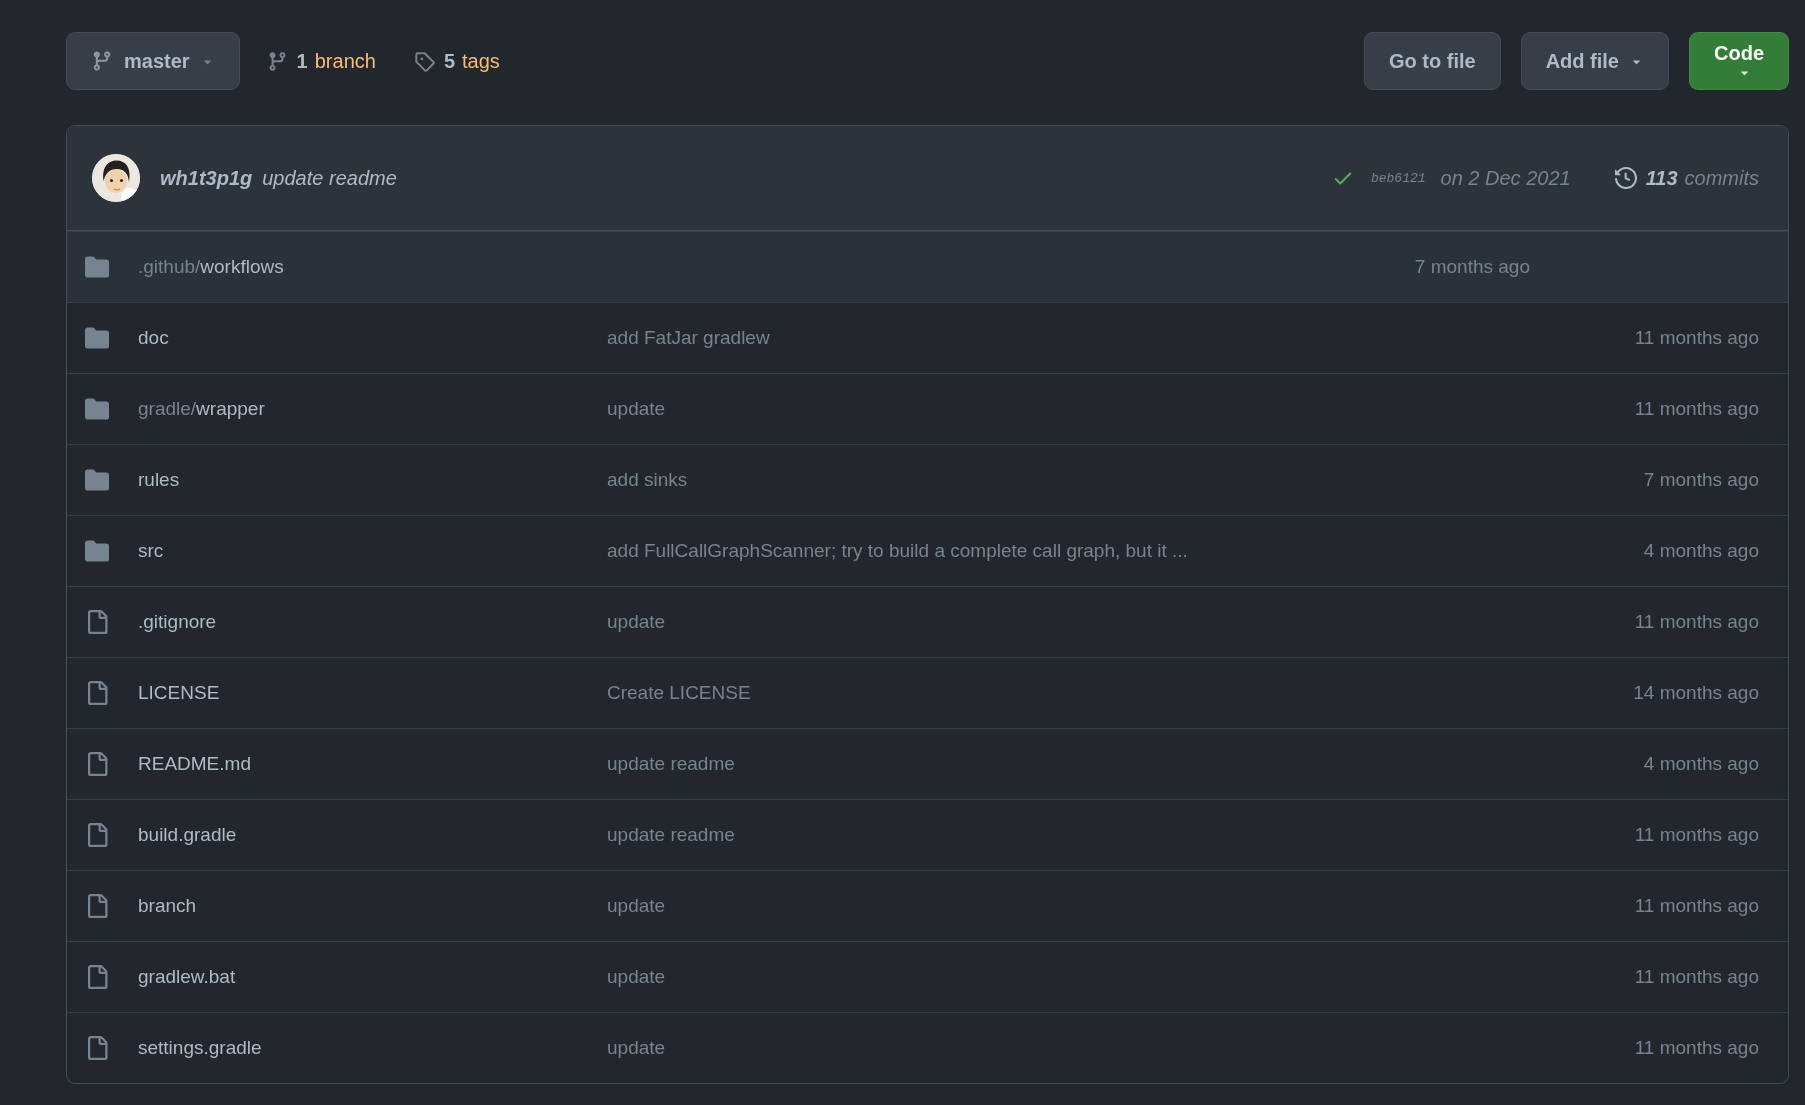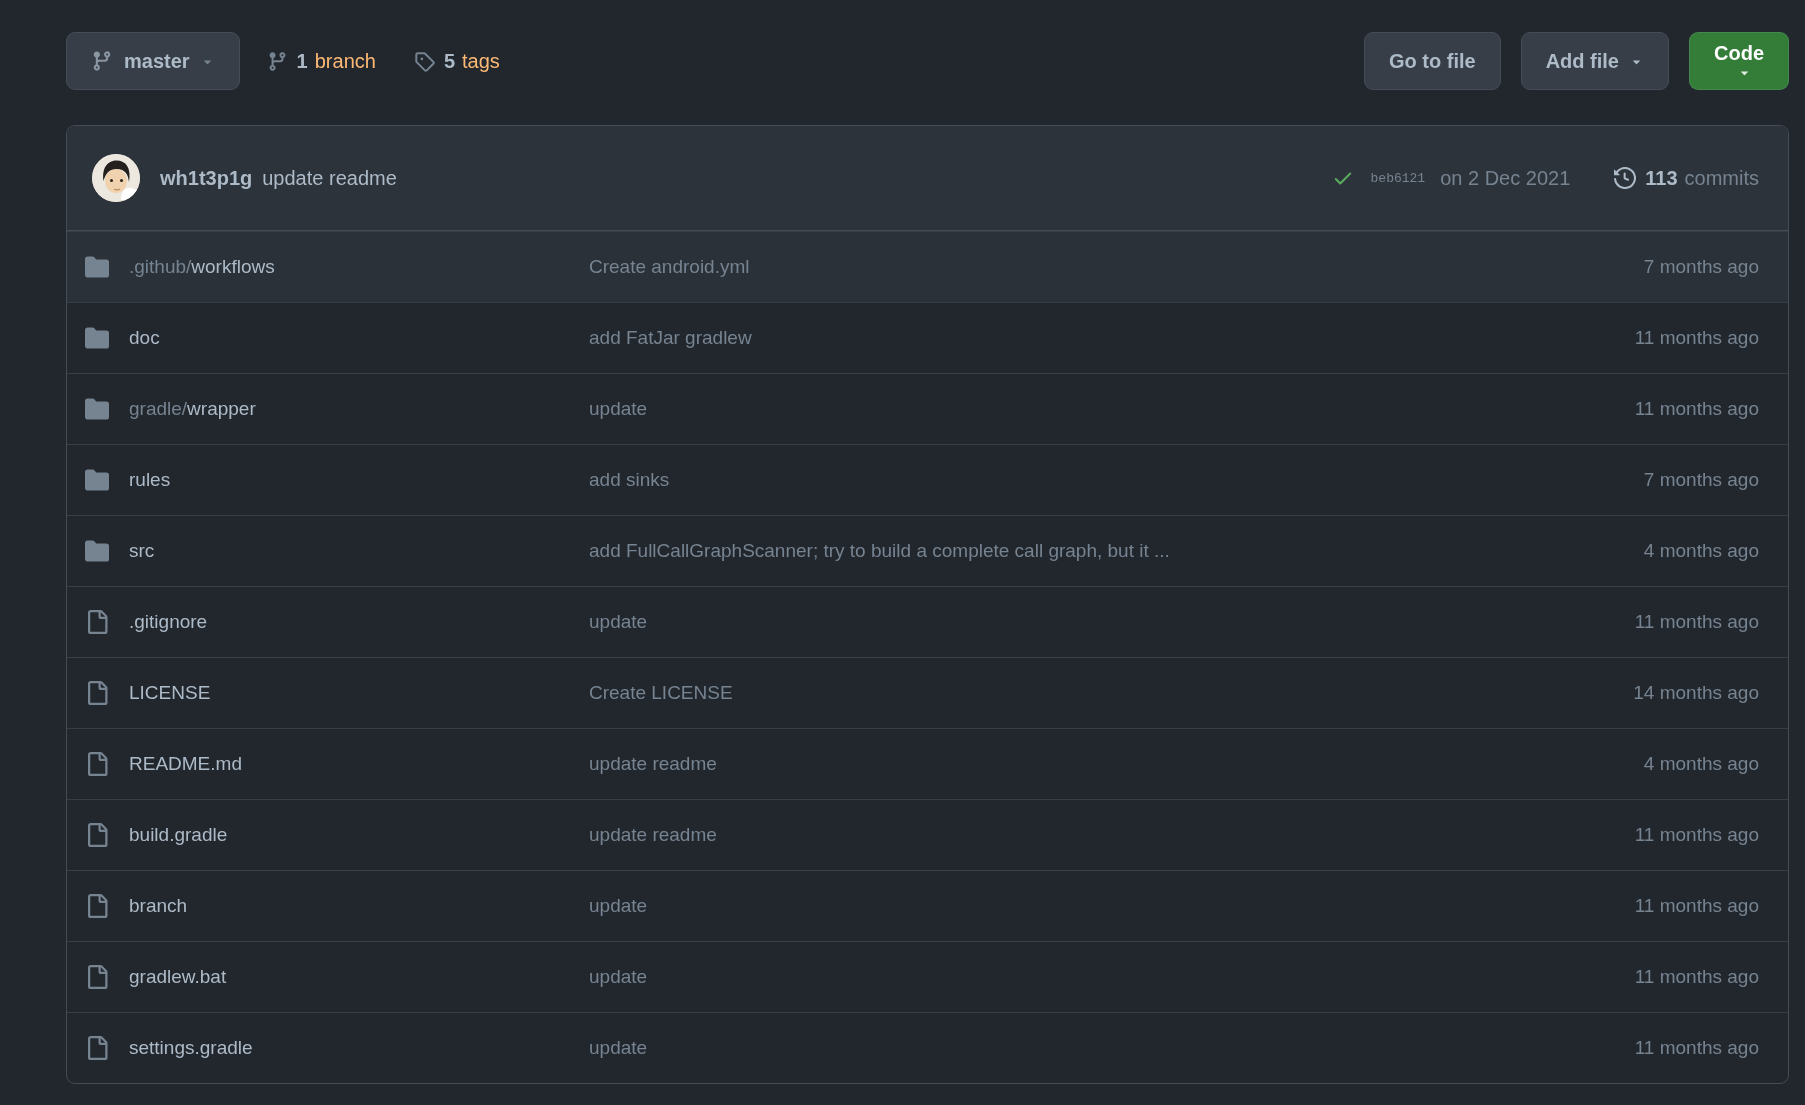--- a/index.html
+++ b/index.html
@@ -40,38 +40,39 @@
   .toolbar-right .btn { margin-left: 20px; }
 
   
   .box { margin-top: 35px; border: 1px solid #444c56; border-radius: 9px; background: #22272e; }
 
   .box-header {
     height: 105px; background: #2d333b; border-bottom: 1px solid #444c56;
     border-radius: 9px 9px 0 0;
     display: flex; align-items: center; padding: 0 29px 0 25px;
     font-size: 20px;
+    font-style: italic;
   }
   .avatar { width: 48px; height: 48px; border-radius: 50%; overflow: hidden; flex: 0 0 auto; cursor: pointer; background: #ece7df; }
   .author { font-weight: 700; color: #adbac7; margin-left: 20px; cursor: pointer; }
   .head-msg { color: #adbac7; margin-left: 10px; cursor: pointer; }
   .head-right { margin-left: auto; display: flex; align-items: center; }
   .check { color: #57ab5a; }
   .hash { font-family: "Liberation Mono", "DejaVu Sans Mono", monospace; font-size: 13px; color: #768390; margin-left: 17px; cursor: pointer; }
   .head-date { color: #768390; margin-left: 15px; }
   .history-group { display: flex; align-items: center; margin-left: 44px; cursor: pointer; }
   .history-group svg { color: #adbac7; margin-right: 9px; }
   .commits-num { font-weight: 700; color: #adbac7; margin-right: 7px; }
   .commits-label { color: #768390; }
 
   
   .row {
     display: grid;
     grid-template-columns: 24px 440px 1fr 200px;
-    column-gap: 20px;
+    column-gap: 29px;
     align-items: center;
     height: 71px;
     padding: 0 29px 0 18px;
     border-top: 1px solid #373e47;
     font-size: 19px;
   }
   .row.hovered { background: #2a3139; }
   .row:last-child { border-radius: 0 0 9px 9px; }
   .icon-cell { display: flex; align-items: center; justify-content: center; color: #768390; }
   .entry-name-cell { white-space: nowrap; overflow: hidden; text-overflow: ellipsis; cursor: pointer; }
@@ -182,21 +183,20 @@
         <div class="row hovered">
     <span class="icon-cell">
       <svg width="24" height="24" viewBox="0 0 16 16" fill="currentColor">
               <use href="#p-folder"></use>
             </svg>
 
     </span>
     <span class="entry-name-cell">
       <span class="entry-prefix">.github/</span><span class="entry-name">workflows</span>
     </span>
-    <span class="entry-message">Create android.yml</span>
     <span class="entry-age">7 months ago</span>
   </div>
         <div class="row">
     <span class="icon-cell">
       <svg width="24" height="24" viewBox="0 0 16 16" fill="currentColor">
               <use href="#p-folder"></use>
             </svg>
 
     </span>
     <span class="entry-name-cell">

